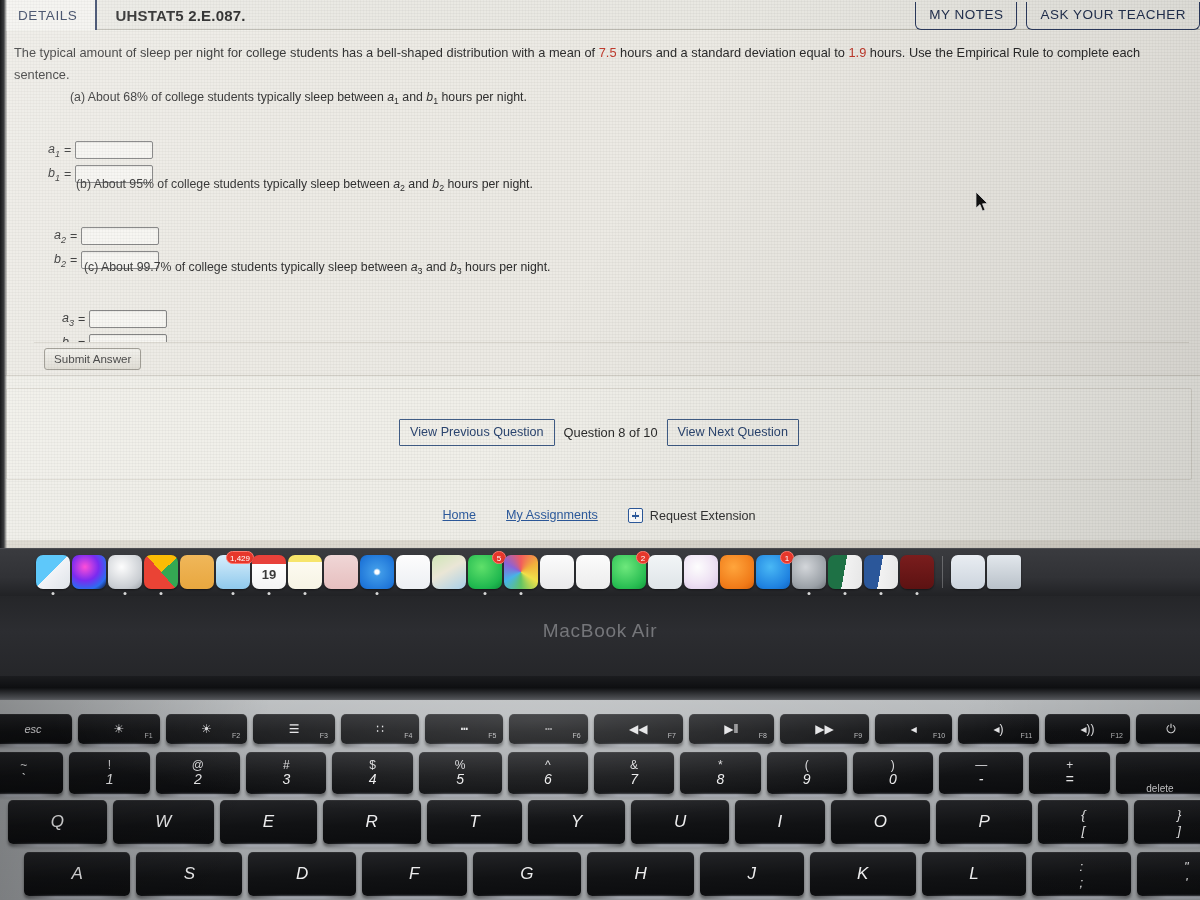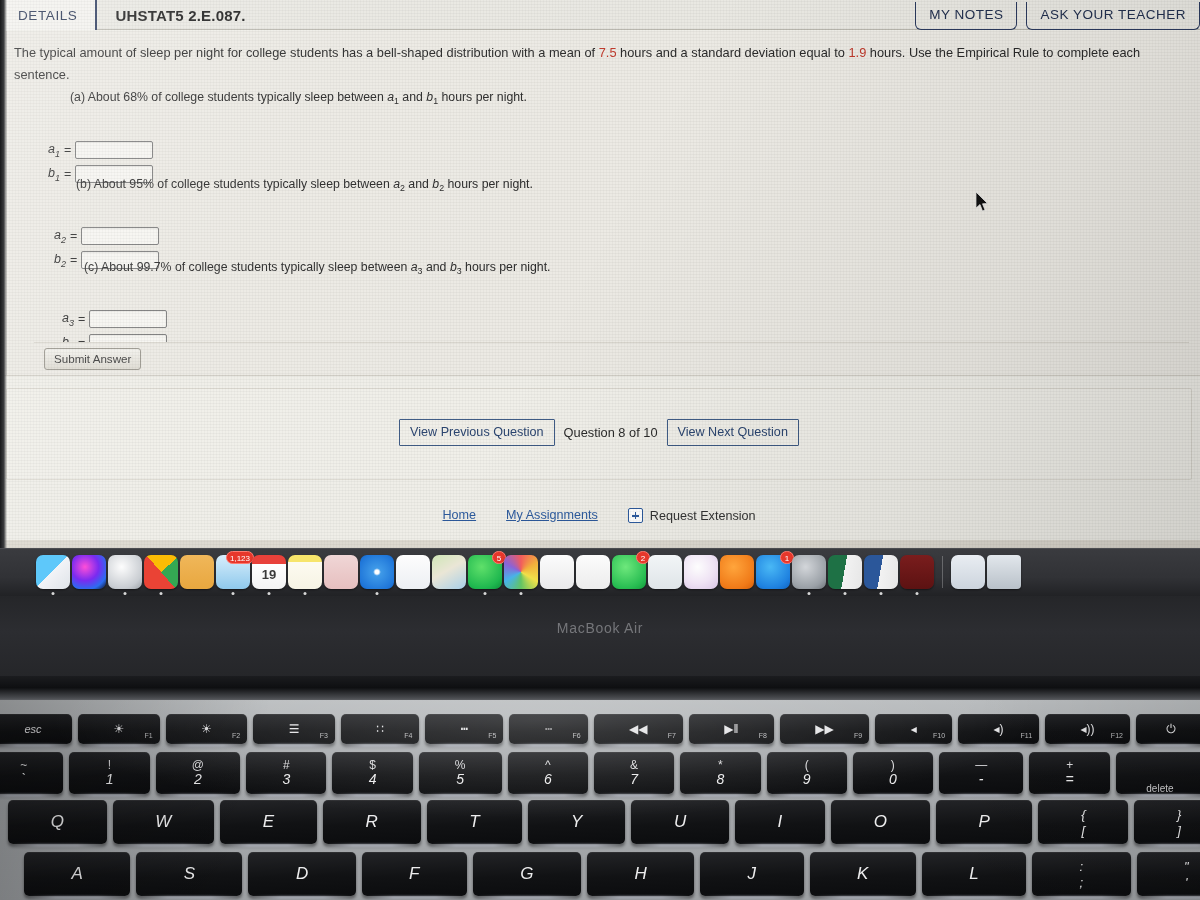--- a/index.html
+++ b/index.html
@@ -175,21 +175,21 @@
   }
 
   
   .lidbottom{
     position:absolute; left:0; top:596px; width:1200px; height:88px;
     background:linear-gradient(180deg,#252629 0%, #2c2d31 40%, #242528 100%);
     z-index:10;
   }
   .mba{
     position:absolute; left:0; top:620px; width:1200px; text-align:center;
-    color:#75767a; font-size:14px; letter-spacing:.7px; z-index:11;
+    color:#75767a; font-size:19px; letter-spacing:.7px; z-index:11;
   }
   .hinge{
     position:absolute; left:0; top:676px; width:1200px; height:26px;
     background:linear-gradient(180deg,#1b1c1f 0%, #0e0f11 45%, #4a4c50 85%, #6e7074 100%);
     z-index:11;
   }
   .deck{
     position:absolute; left:0; top:700px; width:1200px; height:200px;
     background:linear-gradient(180deg,#b9bcbe 0%, #a9acaf 25%, #9ea1a4 100%);
     z-index:12;
@@ -335,21 +335,21 @@
       </div>
       <div class="dicon" style="background: radial-gradient(circle at 38% 35%, rgb(255, 79, 216), rgb(122, 43, 240) 45%, rgb(43, 108, 240) 75%, rgb(16, 16, 32) 100%);"></div>
       <div class="dicon" style="background: radial-gradient(circle at 40% 35%, rgb(253, 253, 253), rgb(201, 205, 210) 70%, rgb(154, 160, 166) 100%);">
         <span class="runningdot"></span>
       </div>
       <div class="dicon" style="background: conic-gradient(from 200deg, rgb(234, 67, 53) 0deg, rgb(234, 67, 53) 33%, rgb(251, 188, 5) 33%, rgb(251, 188, 5) 58%, rgb(52, 168, 83) 58%, rgb(52, 168, 83) 83%, rgb(234, 67, 53) 83%, rgb(234, 67, 53) 100%);">
         <span class="runningdot"></span>
       </div>
       <div class="dicon" style="background: linear-gradient(rgb(240, 183, 90) 0%, rgb(232, 167, 63) 100%);"></div>
       <div class="dicon" style="background: linear-gradient(rgb(215, 238, 252) 0%, rgb(143, 201, 236) 100%);">
-        <div class="badge">1,123</div>
+        <div class="badge">1,429</div>
         <span class="runningdot"></span>
       </div>
       <div class="dicon" style="background: linear-gradient(rgb(232, 65, 58) 0%, rgb(232, 65, 58) 26%, rgb(255, 255, 255) 26%, rgb(243, 243, 243) 100%);">
         <div style="position: absolute; left: 0px; right: 0px; top: 12px; text-align: center; font-size: 13px; font-weight: bold; color: rgb(58, 58, 58);">19</div>
         <span class="runningdot"></span>
       </div>
       <div class="dicon" style="background: linear-gradient(rgb(247, 229, 107) 0%, rgb(247, 229, 107) 22%, rgb(253, 251, 240) 22%, rgb(246, 243, 228) 100%);">
         <span class="runningdot"></span>
       </div>
       <div class="dicon" style="background: linear-gradient(rgb(240, 214, 214) 0%, rgb(230, 191, 191) 100%);"></div>

